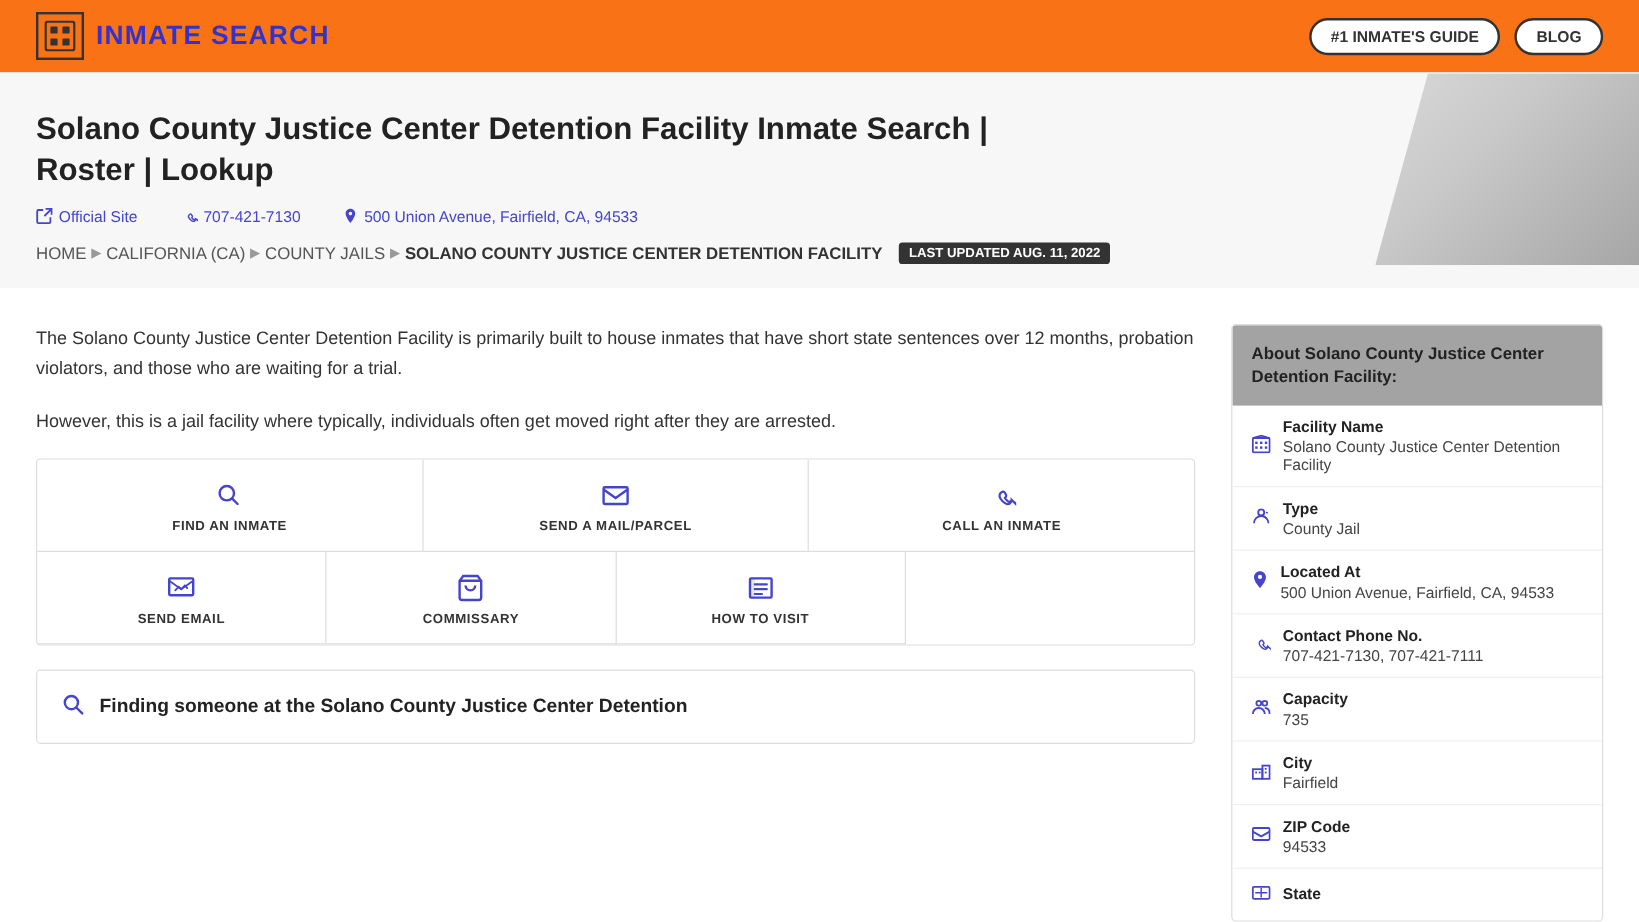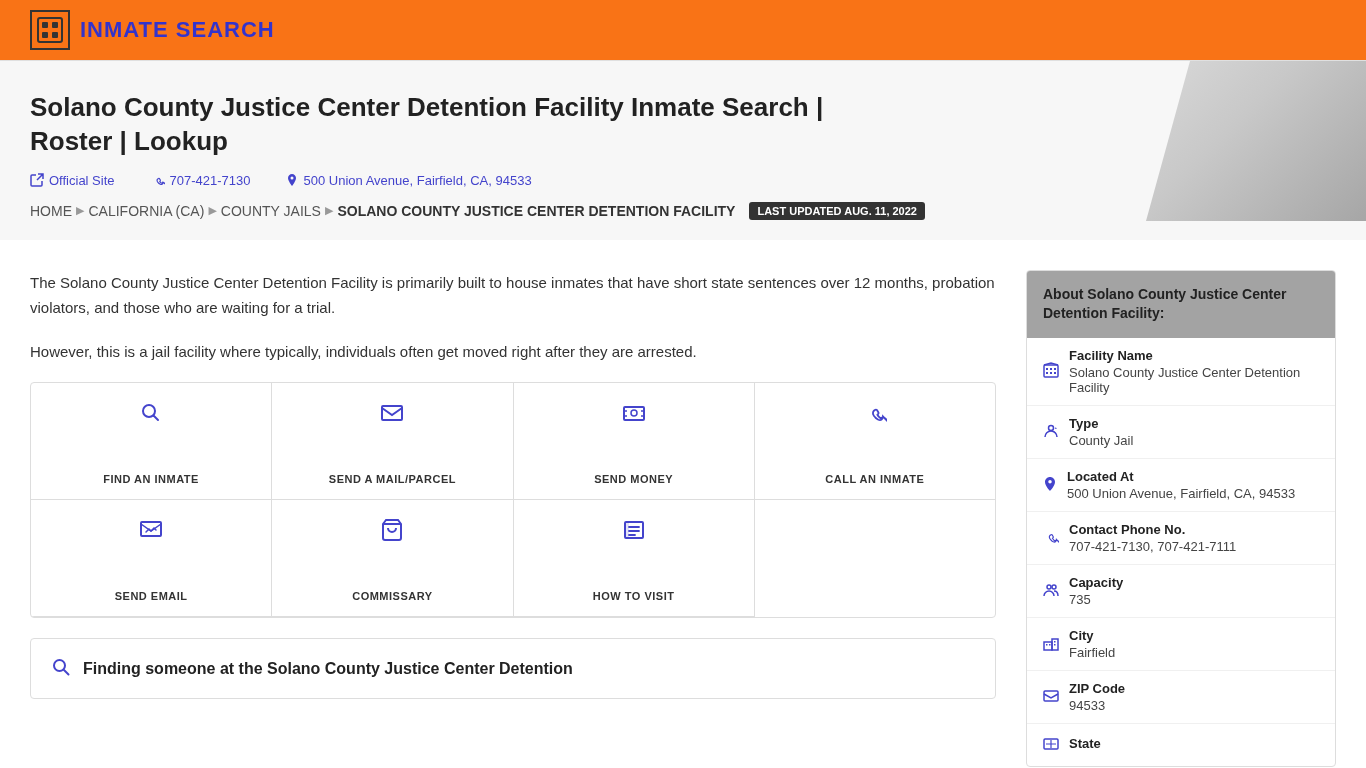--- a/index.html
+++ b/index.html
@@ -161,21 +161,20 @@
       display: flex;
       flex-direction: column;
       align-items: center;
       justify-content: center;
       padding: 18px 10px 14px 10px;
       border-right: 1px solid #ddd;
       border-bottom: 1px solid #ddd;
       cursor: pointer;
       text-decoration: none;
       color: #333;
-      gap: 40px;
     }
     .action-cell:last-child { border-right: none; }
     .action-cell .icon {
       font-size: 22px;
       color: #4444cc;
       margin-bottom: 8px;
       display: flex;
       align-items: center;
       justify-content: center;
     }
@@ -258,20 +257,24 @@
       <svg width="26" height="26" viewBox="0 0 26 26" fill="none">
         <rect x="1" y="1" width="24" height="24" rx="2" stroke="#333" stroke-width="2"></rect>
         <rect x="5" y="5" width="6" height="6" rx="1" fill="#333"></rect>
         <rect x="15" y="5" width="6" height="6" rx="1" fill="#333"></rect>
         <rect x="5" y="15" width="6" height="6" rx="1" fill="#333"></rect>
         <rect x="15" y="15" width="6" height="6" rx="1" fill="#333"></rect>
       </svg>
     </div>
     <span class="logo-text">INMATE SEARCH</span>
   </div>
+  <nav class="header-nav">
+    <button class="nav-btn">#1 INMATE'S GUIDE</button>
+    <button class="nav-btn">BLOG</button>
+  </nav>
 </header>
 
 <section class="hero">
   <div class="hero-bg-img"></div>
   <h1>Solano County Justice Center Detention Facility Inmate Search | Roster | Lookup</h1>
   <div class="hero-meta">
     <div class="hero-meta-item">
       <svg width="14" height="14" viewBox="0 0 14 14" fill="#4444cc">
         <path d="M6 2H2a1 1 0 0 0-1 1v9a1 1 0 0 0 1 1h9a1 1 0 0 0 1-1V8M8 1h5v5M7 7L13 1" stroke="#4444cc" stroke-width="1.5" fill="none"></path>
       </svg>
@@ -325,30 +328,20 @@
             <svg width="24" height="24" viewBox="0 0 24 24" fill="none">
               <rect x="2" y="5" width="20" height="14" rx="1" stroke="#4444cc" stroke-width="2"></rect>
               <path d="M2 7l10 7 10-7" stroke="#4444cc" stroke-width="2"></path>
             </svg>
           </div>
           <span class="label">SEND A MAIL/PARCEL</span>
         </div>
         <div class="action-cell">
           <div class="icon">
             <svg width="24" height="24" viewBox="0 0 24 24" fill="none">
-              <rect x="2" y="6" width="20" height="13" rx="1" stroke="#4444cc" stroke-width="2"></rect>
-              <circle cx="12" cy="12" r="3" stroke="#4444cc" stroke-width="1.5"></circle>
-              <path d="M2 10h3M19 10h3M2 15h3M19 15h3" stroke="#4444cc" stroke-width="1.5"></path>
-            </svg>
-          </div>
-          <span class="label">SEND MONEY</span>
-        </div>
-        <div class="action-cell">
-          <div class="icon">
-            <svg width="24" height="24" viewBox="0 0 24 24" fill="none">
               <path d="M20 15.5c0 .5-.11 1-.33 1.47-.22.47-.5.9-.87 1.28-.57.55-1.2.8-1.85.8-.48 0-1-.11-1.55-.35a14.3 14.3 0 0 1-1.55-.92 22 22 0 0 1-1.5-1.3 22 22 0 0 1-1.3-1.5 13.5 13.5 0 0 1-.9-1.55A3.8 3.8 0 0 1 10 12c0-.46.1-.9.28-1.32.19-.42.47-.8.87-1.14l1.23-.77c.2-.13.42-.2.65-.2.3 0 .55.1.76.28.14.12.3.31.47.57l1.03 1.75c.17.28.25.54.25.77 0 .3-.09.6-.26.88-.17.28-.38.54-.63.76l-.25.21c.42.77.95 1.48 1.58 2.1.62.63 1.33 1.16 2.1 1.59l.2-.25c.23-.25.49-.46.77-.63.28-.17.58-.26.88-.26.23 0 .49.08.77.25l1.77 1.04c.26.17.45.34.57.48.18.21.27.46.25.78Z" stroke="#4444cc" stroke-width="1.8" fill="none"></path>
             </svg>
           </div>
           <span class="label">CALL AN INMATE</span>
         </div>
       </div>
 
       <div class="action-row">
         <div class="action-cell">
           <div class="icon">

